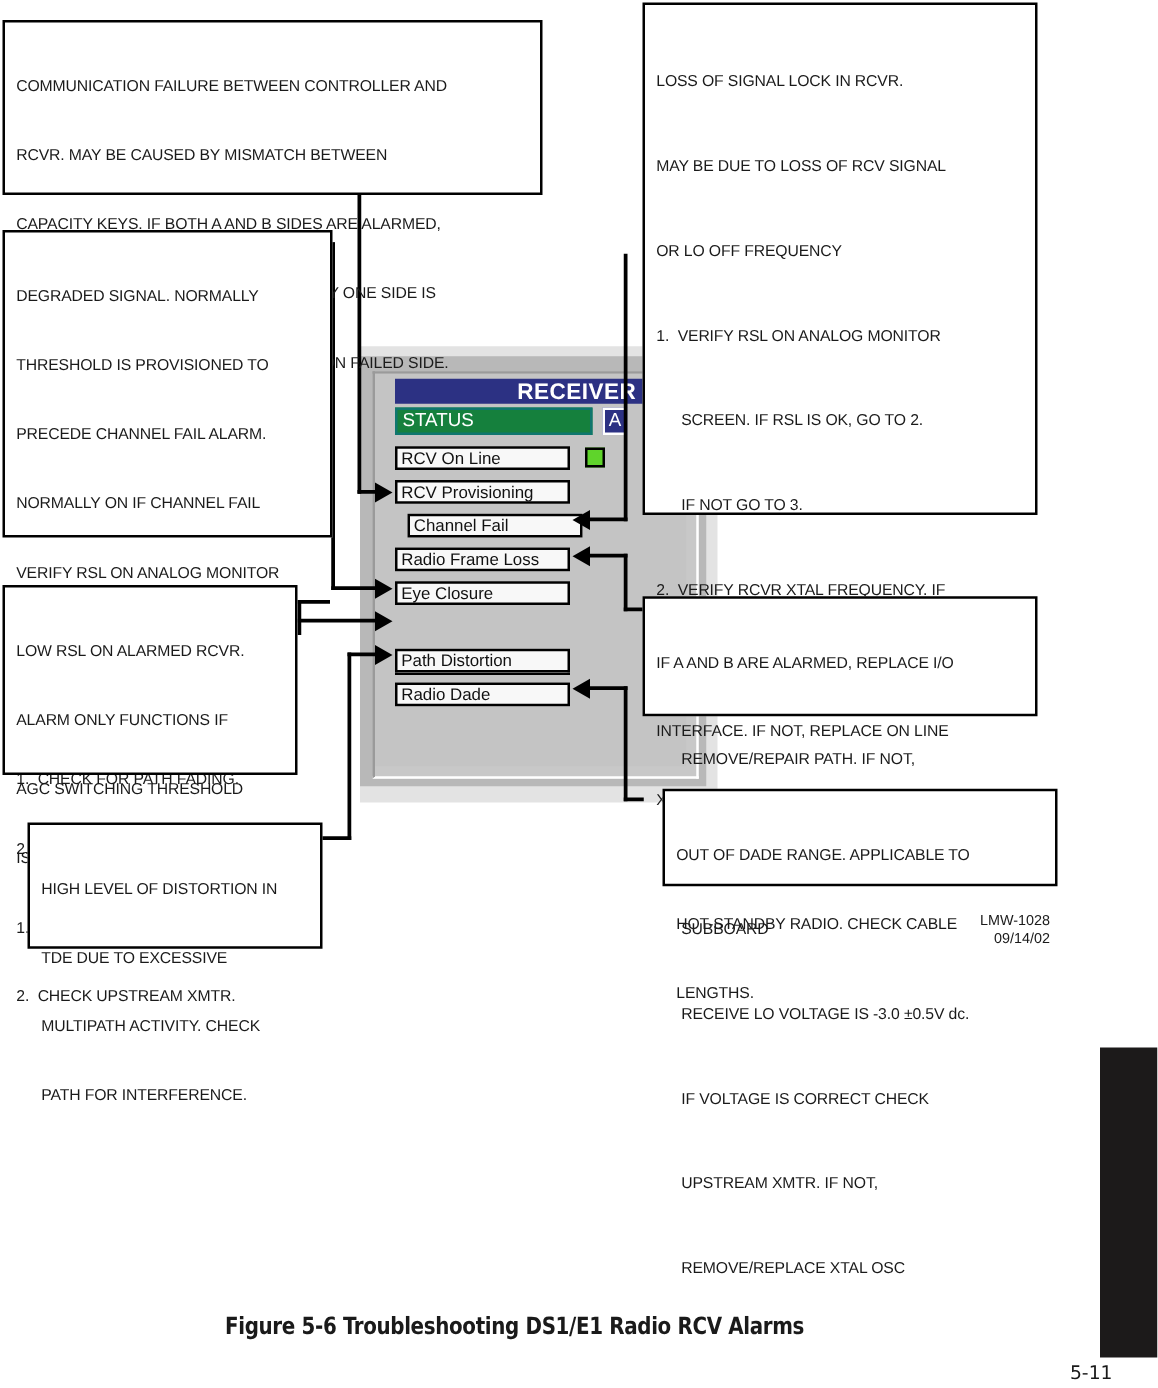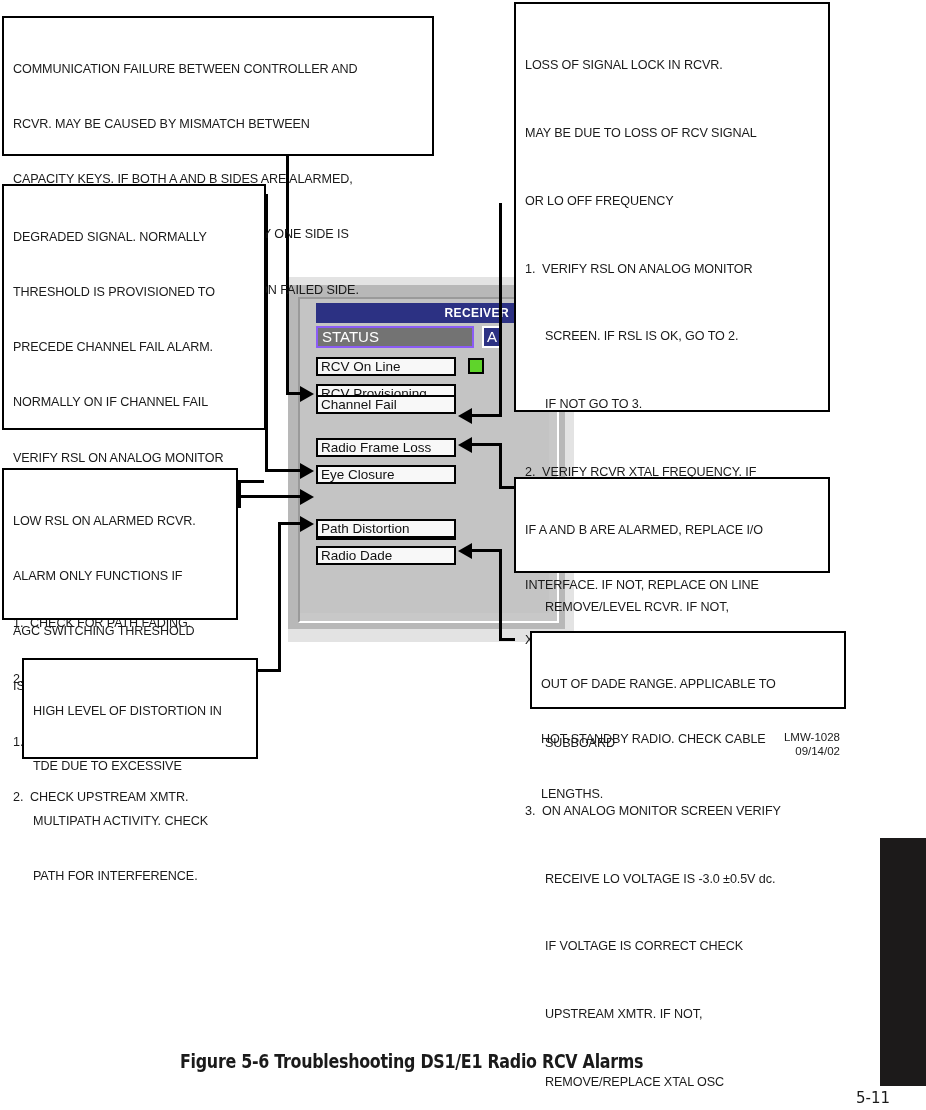--- a/index.html
+++ b/index.html
@@ -92,40 +92,40 @@
     width: 249px; height: 314px;
     background: #c4c4c4;
   }
 
   .title-bar {
     position: absolute;
     left: 28px; top: 26px;
     width: 200px; height: 20px;
     background: #2c3183;
     color: #ffffff;
-    font-size: 12px;
+    font-size: 18px;
     line-height: 20px;
     text-align: right;
     padding-right: 7px;
     box-sizing: border-box;
     font-weight: bold;
     letter-spacing: 0.4px;
   }
 
   .status-row {
     position: absolute;
     left: 28px; top: 49px;
     width: 200px; height: 22px;
   }
   .status-bar {
     position: absolute;
     left: 0; top: 0;
     width: 158px; height: 22px;
-    background: #737373;
-    border: 2px solid #8b5cf6;
+    background: #15803d;
+    border: 2px solid #0f766e;
     box-sizing: border-box;
     color: #ffffff;
     font-size: 15px;
     line-height: 18px;
     padding-left: 4px;
     box-sizing: border-box;
   }
   .status-side {
     position: absolute;
     left: 166px; top: 0;
@@ -257,21 +257,21 @@
   <div class="title-bar">RECEIVER</div>
 
   <div class="status-row">
     <div class="status-bar">STATUS</div>
     <div class="status-side">A</div>
   </div>
 
   <div class="alarm-row" style="top:80px;">RCV On Line</div>
   <div class="led" style="top:81px;"></div>
   <div class="alarm-row" style="top:107px;">RCV Provisioning</div>
-  <div class="alarm-row" style="top:118px;">Channel Fail</div>
+  <div class="alarm-row" style="top:134px;margin-left:10px;">Channel Fail</div>
   <div class="alarm-row" style="top:161px;">Radio Frame Loss</div>
   <div class="alarm-row" style="top:188px;">Eye Closure</div>
   <div class="alarm-row" style="top:215px;margin-top:29px;">RSL Status</div>
   <div class="alarm-row" style="top:242px;">Path Distortion</div>
   <div class="alarm-row" style="top:269px;">Radio Dade</div>
 </div>
 
 <div class="callout" style="left:2px; top:16px; width:432px; height:140px;">
   <span class="ln">COMMUNICATION FAILURE BETWEEN CONTROLLER AND</span>
   <span class="ln">RCVR. MAY BE CAUSED BY MISMATCH BETWEEN</span>
@@ -310,24 +310,23 @@
 
 <div class="callout" style="left:514px; top:2px; width:316px; height:410px; line-height:22.6px;">
   <span class="ln">LOSS OF SIGNAL LOCK IN RCVR.</span>
   <span class="ln">MAY BE DUE TO LOSS OF RCV SIGNAL</span>
   <span class="ln">OR LO OFF FREQUENCY</span>
   <span class="ln">1.  VERIFY RSL ON ANALOG MONITOR</span>
   <span class="ln ind">SCREEN. IF RSL IS OK, GO TO 2.</span>
   <span class="ln ind">IF NOT GO TO 3.</span>
   <span class="ln">2.  VERIFY RCVR XTAL FREQUENCY. IF</span>
   <span class="ln ind">FREQUENCY IS CORRECT,</span>
-  <span class="ln ind">REMOVE/LEVEL RCVR. IF NOT,</span>
+  <span class="ln ind">REMOVE/REPAIR PATH. IF NOT,</span>
   <span class="ln ind">REMOVE/REPLACE XTAL OSC</span>
   <span class="ln ind">SUBBOARD</span>
-  <span class="ln">3.  ON ANALOG MONITOR SCREEN VERIFY</span>
   <span class="ln ind">RECEIVE LO VOLTAGE IS -3.0 ±0.5V dc.</span>
   <span class="ln ind">IF VOLTAGE IS CORRECT CHECK</span>
   <span class="ln ind">UPSTREAM XMTR. IF NOT,</span>
   <span class="ln ind">REMOVE/REPLACE XTAL OSC</span>
   
 </div>
 
 <div class="callout" style="left:514px; top:477px; width:316px; height:96px;">
   <span class="ln">IF A AND B ARE ALARMED, REPLACE I/O</span>
   <span class="ln">INTERFACE. IF NOT, REPLACE ON LINE</span>

